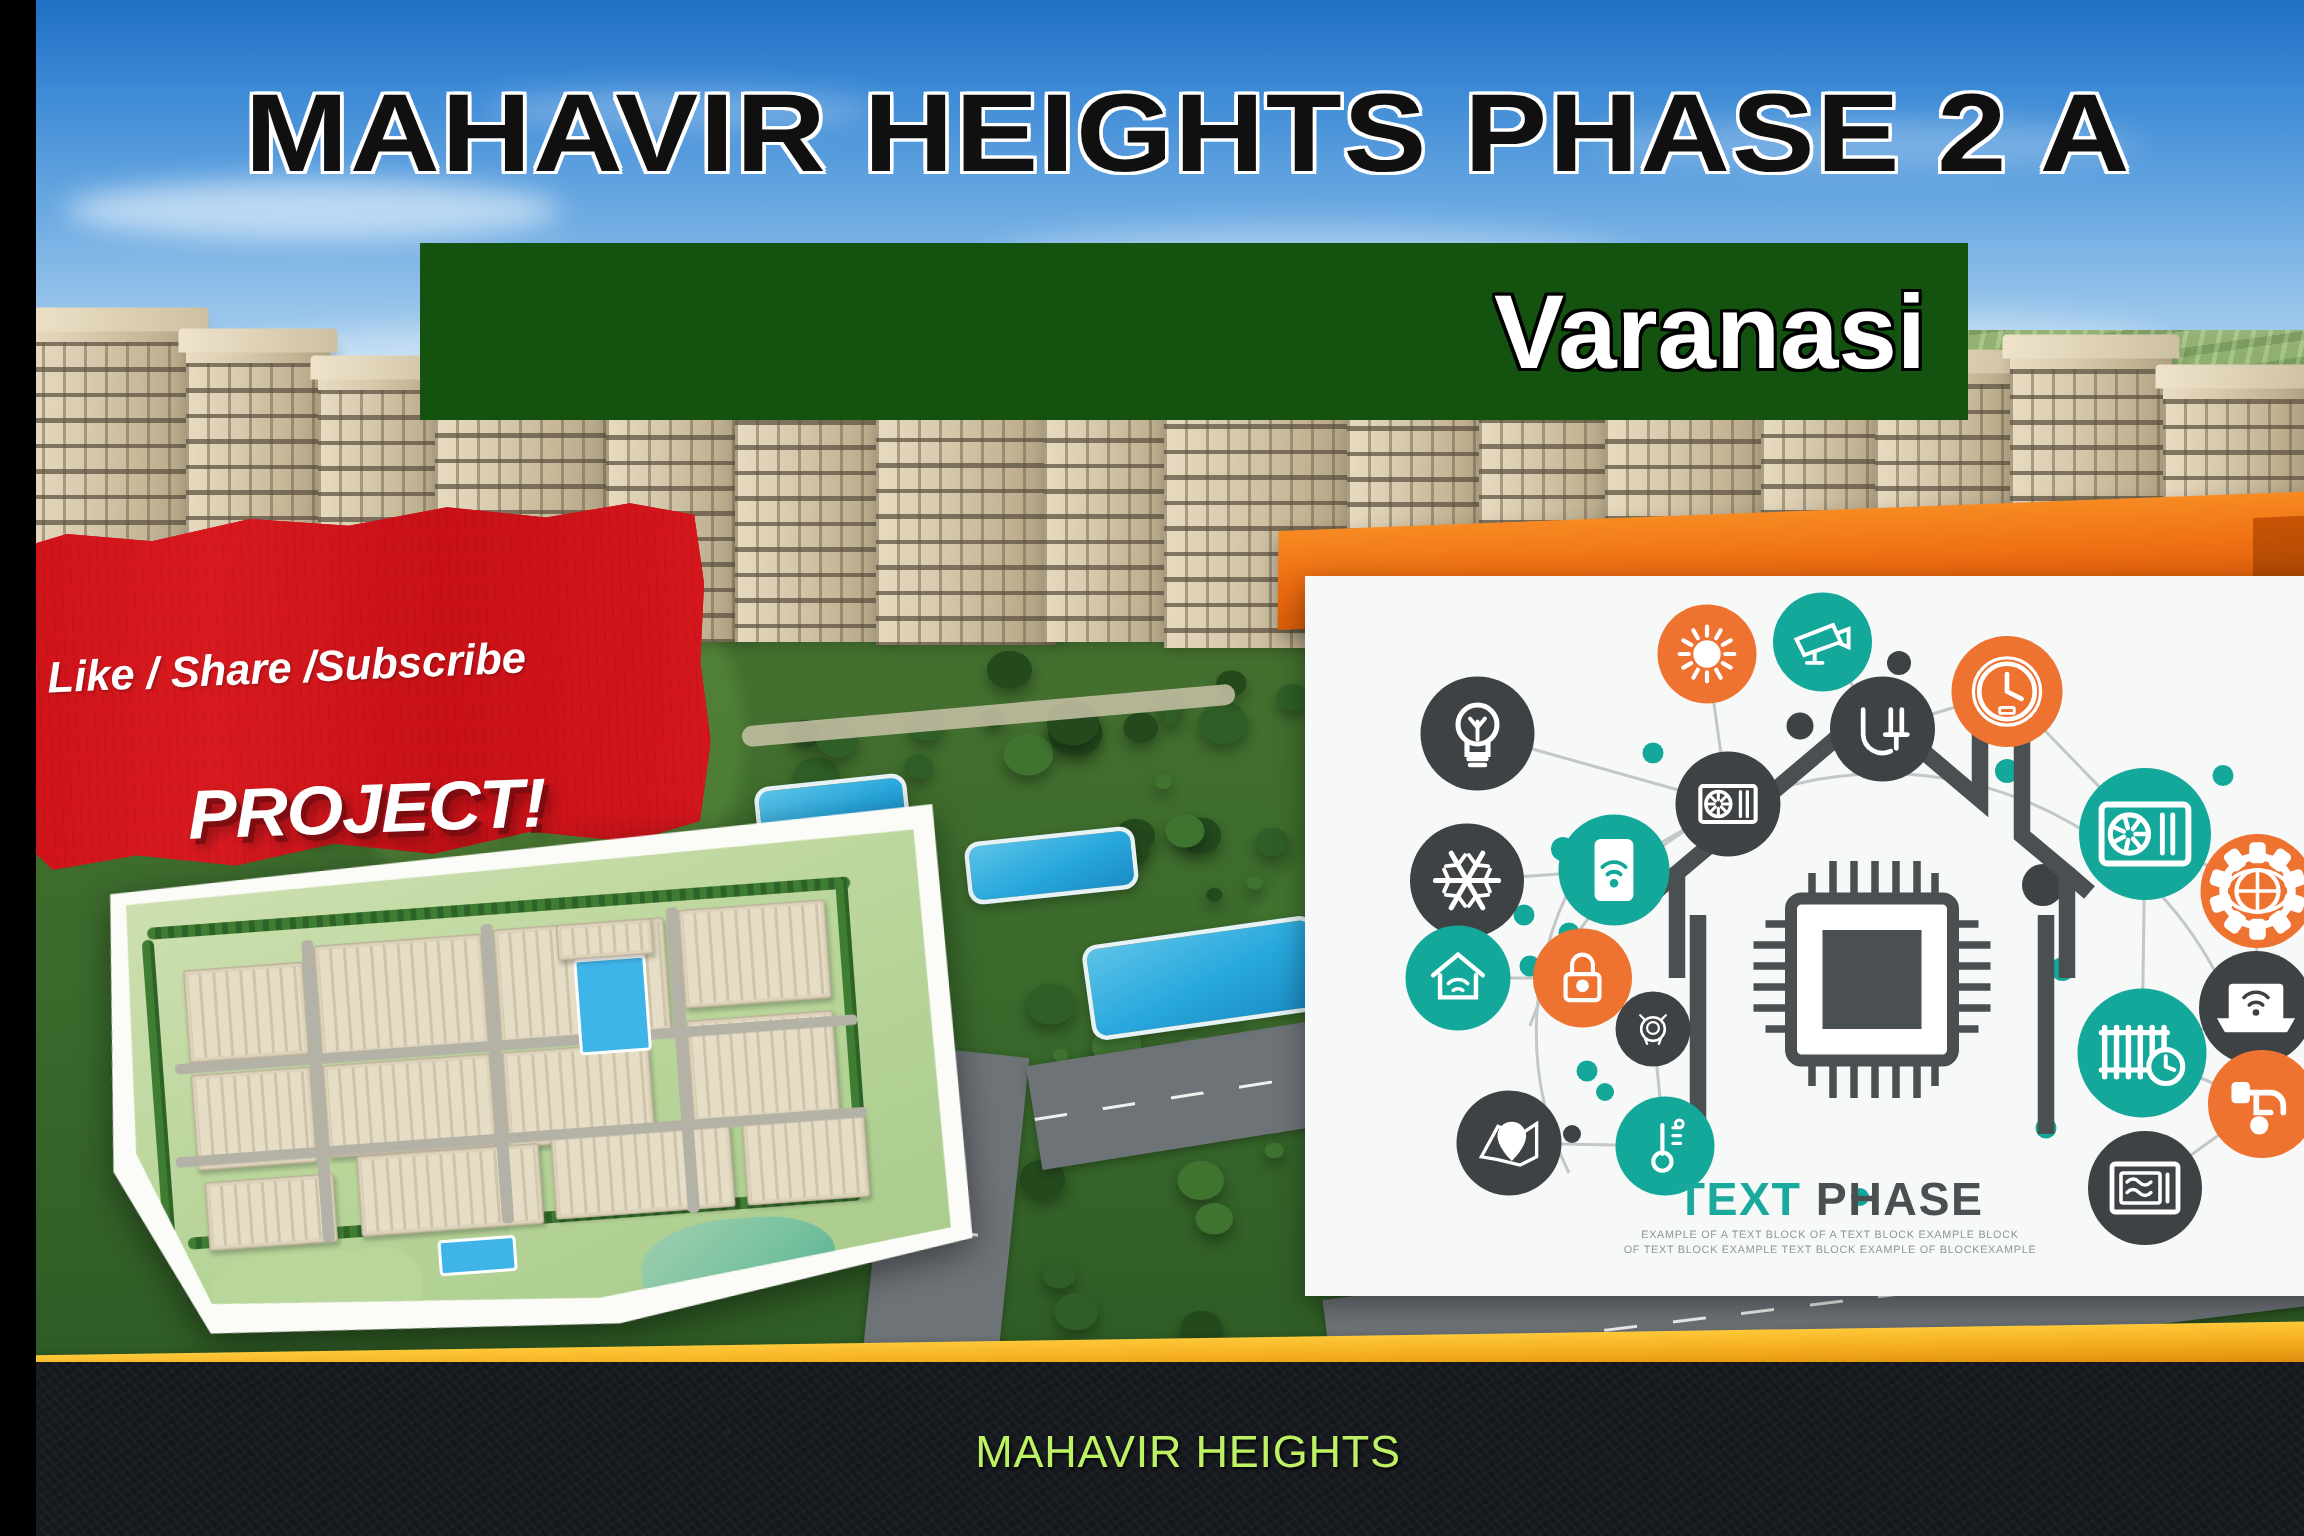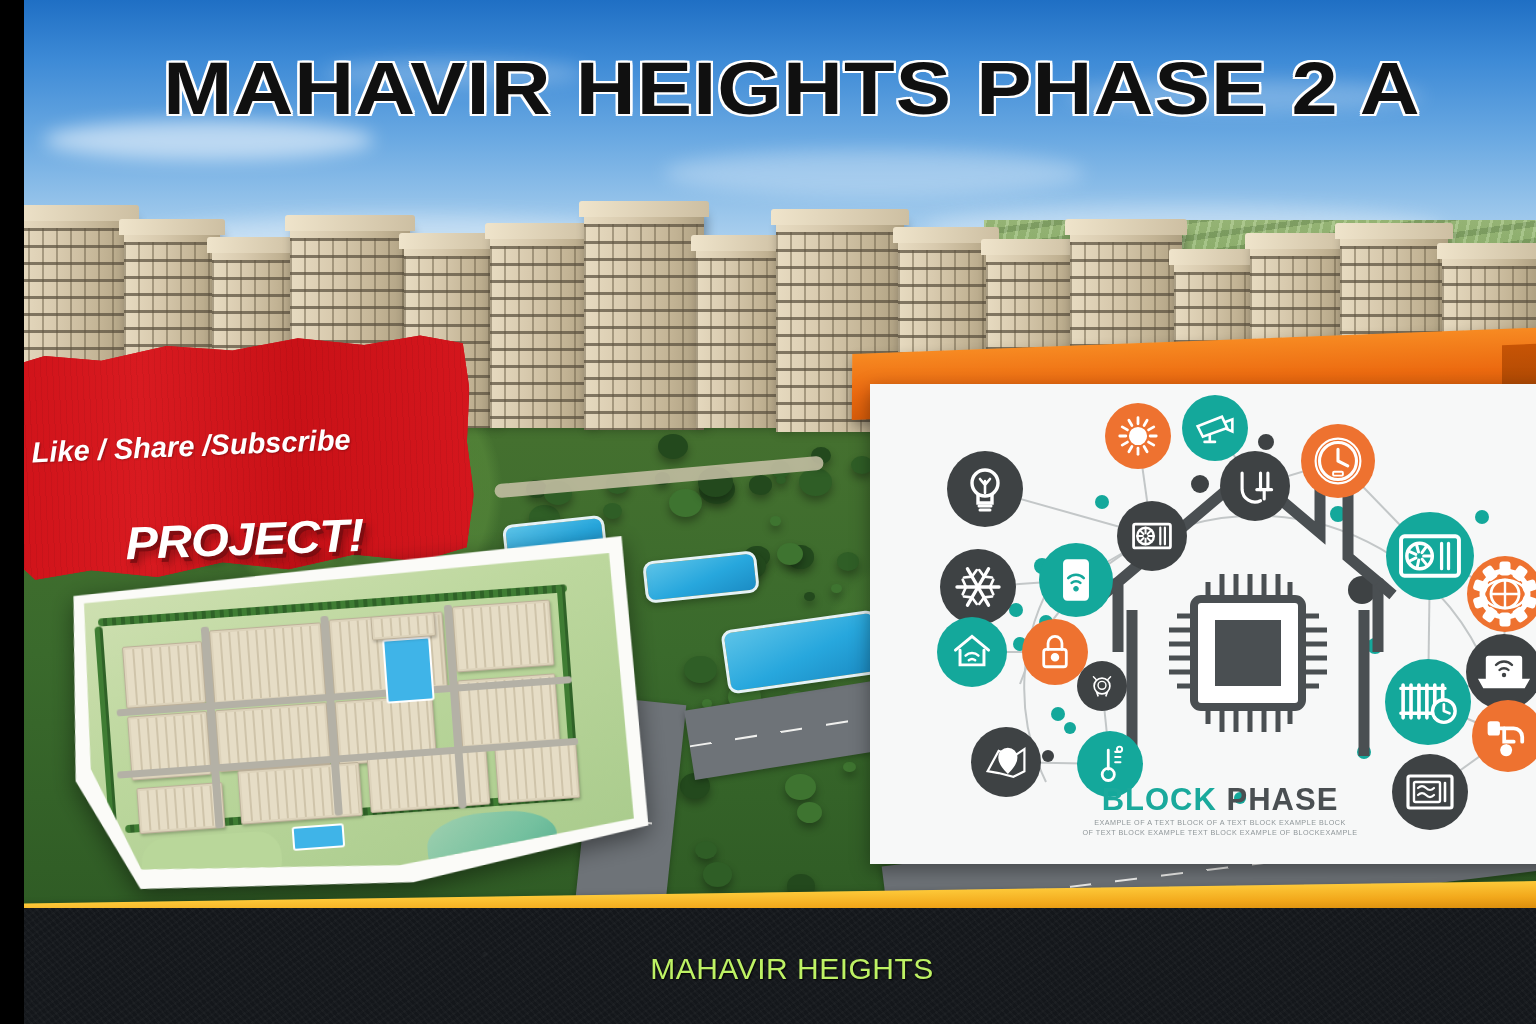--- a/index.html
+++ b/index.html
@@ -288,20 +288,23 @@
     <div class="road" style="left:660px;top:640px;width:900px;height:70px;transform:rotate(-9deg);"></div>
     <div class="road" style="left:860px;top:820px;width:760px;height:84px;transform:rotate(-7deg);"></div>
     <div class="pool" style="left:700px;top:620px;width:150px;height:58px;transform:rotate(-8deg);"></div>
     <div class="pool" style="left:480px;top:520px;width:96px;height:38px;transform:rotate(-6deg);"></div>
     <div class="pool" style="left:620px;top:556px;width:108px;height:36px;transform:rotate(-6deg);"></div>
     <div class="path" style="left:470px;top:470px;width:330px;height:14px;transform:rotate(-5deg);"></div>
   </div>
 
   <div class="title">MAHAVIR HEIGHTS PHASE 2 A</div>
 
+  <div class="greenband">
+    <div class="city">Varanasi</div>
+  </div>
 
   <div class="redwrap">
     <div class="redpaint"></div>
     <div class="like">Like / Share /Subscribe</div>
   </div>
   <div class="projword" style="position:absolute;left:108px;top:512px;">PROJECT!</div>
 
   <div class="planwrap">
     <div class="planpaper"></div>
     <div class="planimg">
@@ -635,21 +638,21 @@
               <rect x="-16" y="-10" width="26" height="20" rx="1.5" fill="none" stroke="#ffffff" stroke-width="2.4"></rect>
               <path d="M-12 -4 q4 -4 8 0 q4 4 8 0 M-12 3 q4 -4 8 0 q4 4 8 0" stroke="#ffffff" stroke-width="2.2" fill="none" stroke-linecap="round"></path>
               <path d="M15 -9 V9" stroke="#ffffff" stroke-width="2.6" fill="none" stroke-linecap="round"></path>
             </g>
             <title>Kitchen Appliance</title>
           </g>
         </g>
     </svg>
 
     <div class="smart-title">
-      <span class="s1">BLOCK</span><span>&nbsp;</span><span class="s2">PHASE</span>
+      <span class="s1">TEXT</span><span>&nbsp;</span><span class="s2">PHASE</span>
     </div>
     <div class="smart-sub l1">EXAMPLE OF A TEXT BLOCK OF A TEXT BLOCK EXAMPLE BLOCK</div>
     <div class="smart-sub l2">OF TEXT BLOCK EXAMPLE TEXT BLOCK EXAMPLE OF BLOCKEXAMPLE</div>
   </div>
 
   <div class="goldband"></div>
   <div class="footer">
     <div class="footer-text">MAHAVIR HEIGHTS</div>
   </div>
 

